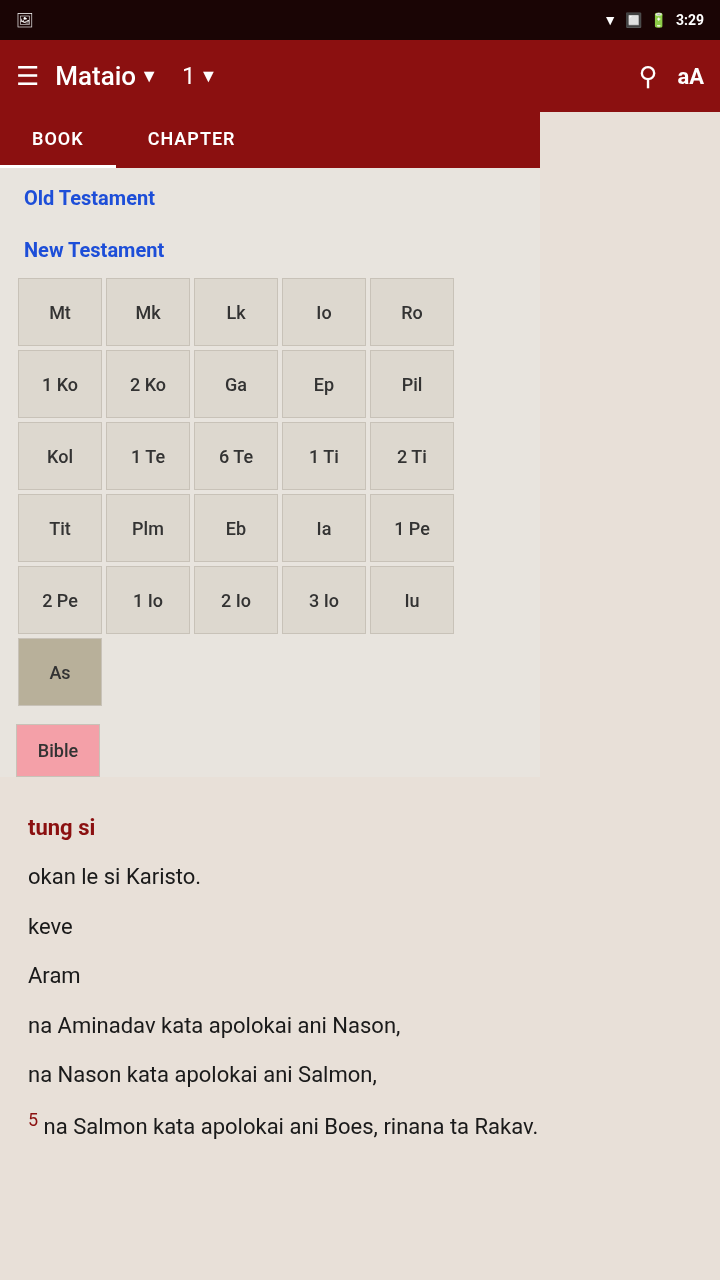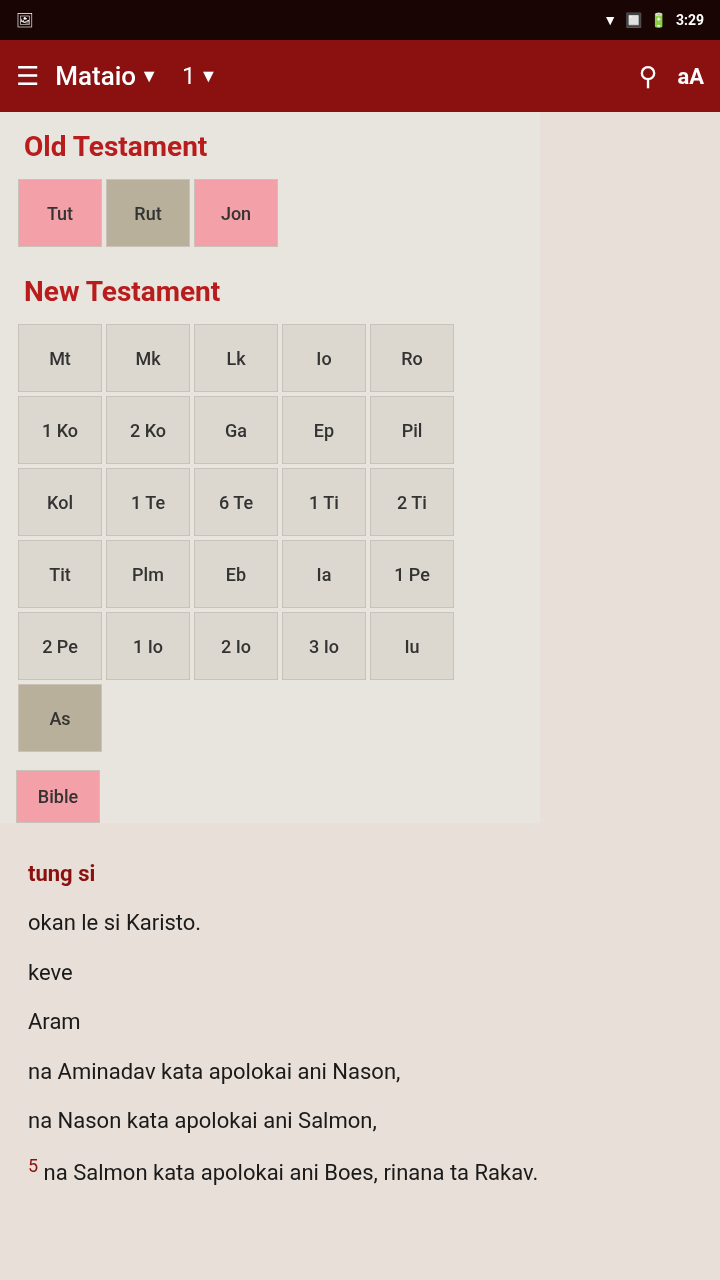--- a/index.html
+++ b/index.html
@@ -77,24 +77,24 @@
       cursor: pointer;
       border-bottom: 3px solid transparent;
       letter-spacing: 1px;
     }
     .tab.active {
       border-bottom: 3px solid white;
     }
 
     
     .section-label {
-      font-size: 28px;
+      font-size: 20px;
       font-weight: 700;
       padding: 18px 24px 10px;
-      color: #b91c1c;
+      color: #1d4ed8;
     }
 
     
     .book-grid {
       display: flex;
       flex-wrap: wrap;
       gap: 0;
       padding: 4px 16px 8px;
     }
     .book-cell {
@@ -185,33 +185,30 @@
     </span>
   </div>
   <div class="nav-right">
     <span class="nav-icon">⚲</span>
     <span class="nav-icon" style="font-size:22px; font-weight:bold;">aA</span>
   </div>
 </div>
 
 <div class="dropdown-panel">
 
+  <div class="tab-bar">
+    <div class="tab active">
+      <span>BOOK</span>
+    </div>
+    <div class="tab">
+      <span>CHAPTER</span>
+    </div>
+  </div>
 
   <div class="section-label">Old Testament</div>
-  <div class="book-grid">
-    <div class="book-cell pink">
-      <span>Tut</span>
-    </div>
-    <div class="book-cell tan">
-      <span>Rut</span>
-    </div>
-    <div class="book-cell pink">
-      <span>Jon</span>
-    </div>
-  </div>
 
   <div class="section-label">New Testament</div>
   <div class="book-grid">
     <div class="book-cell">Mt</div>
     <div class="book-cell">Mk</div>
     <div class="book-cell">Lk</div>
     <div class="book-cell">Io</div>
     <div class="book-cell">Ro</div>
 
     <div class="book-cell">1 Ko</div>

